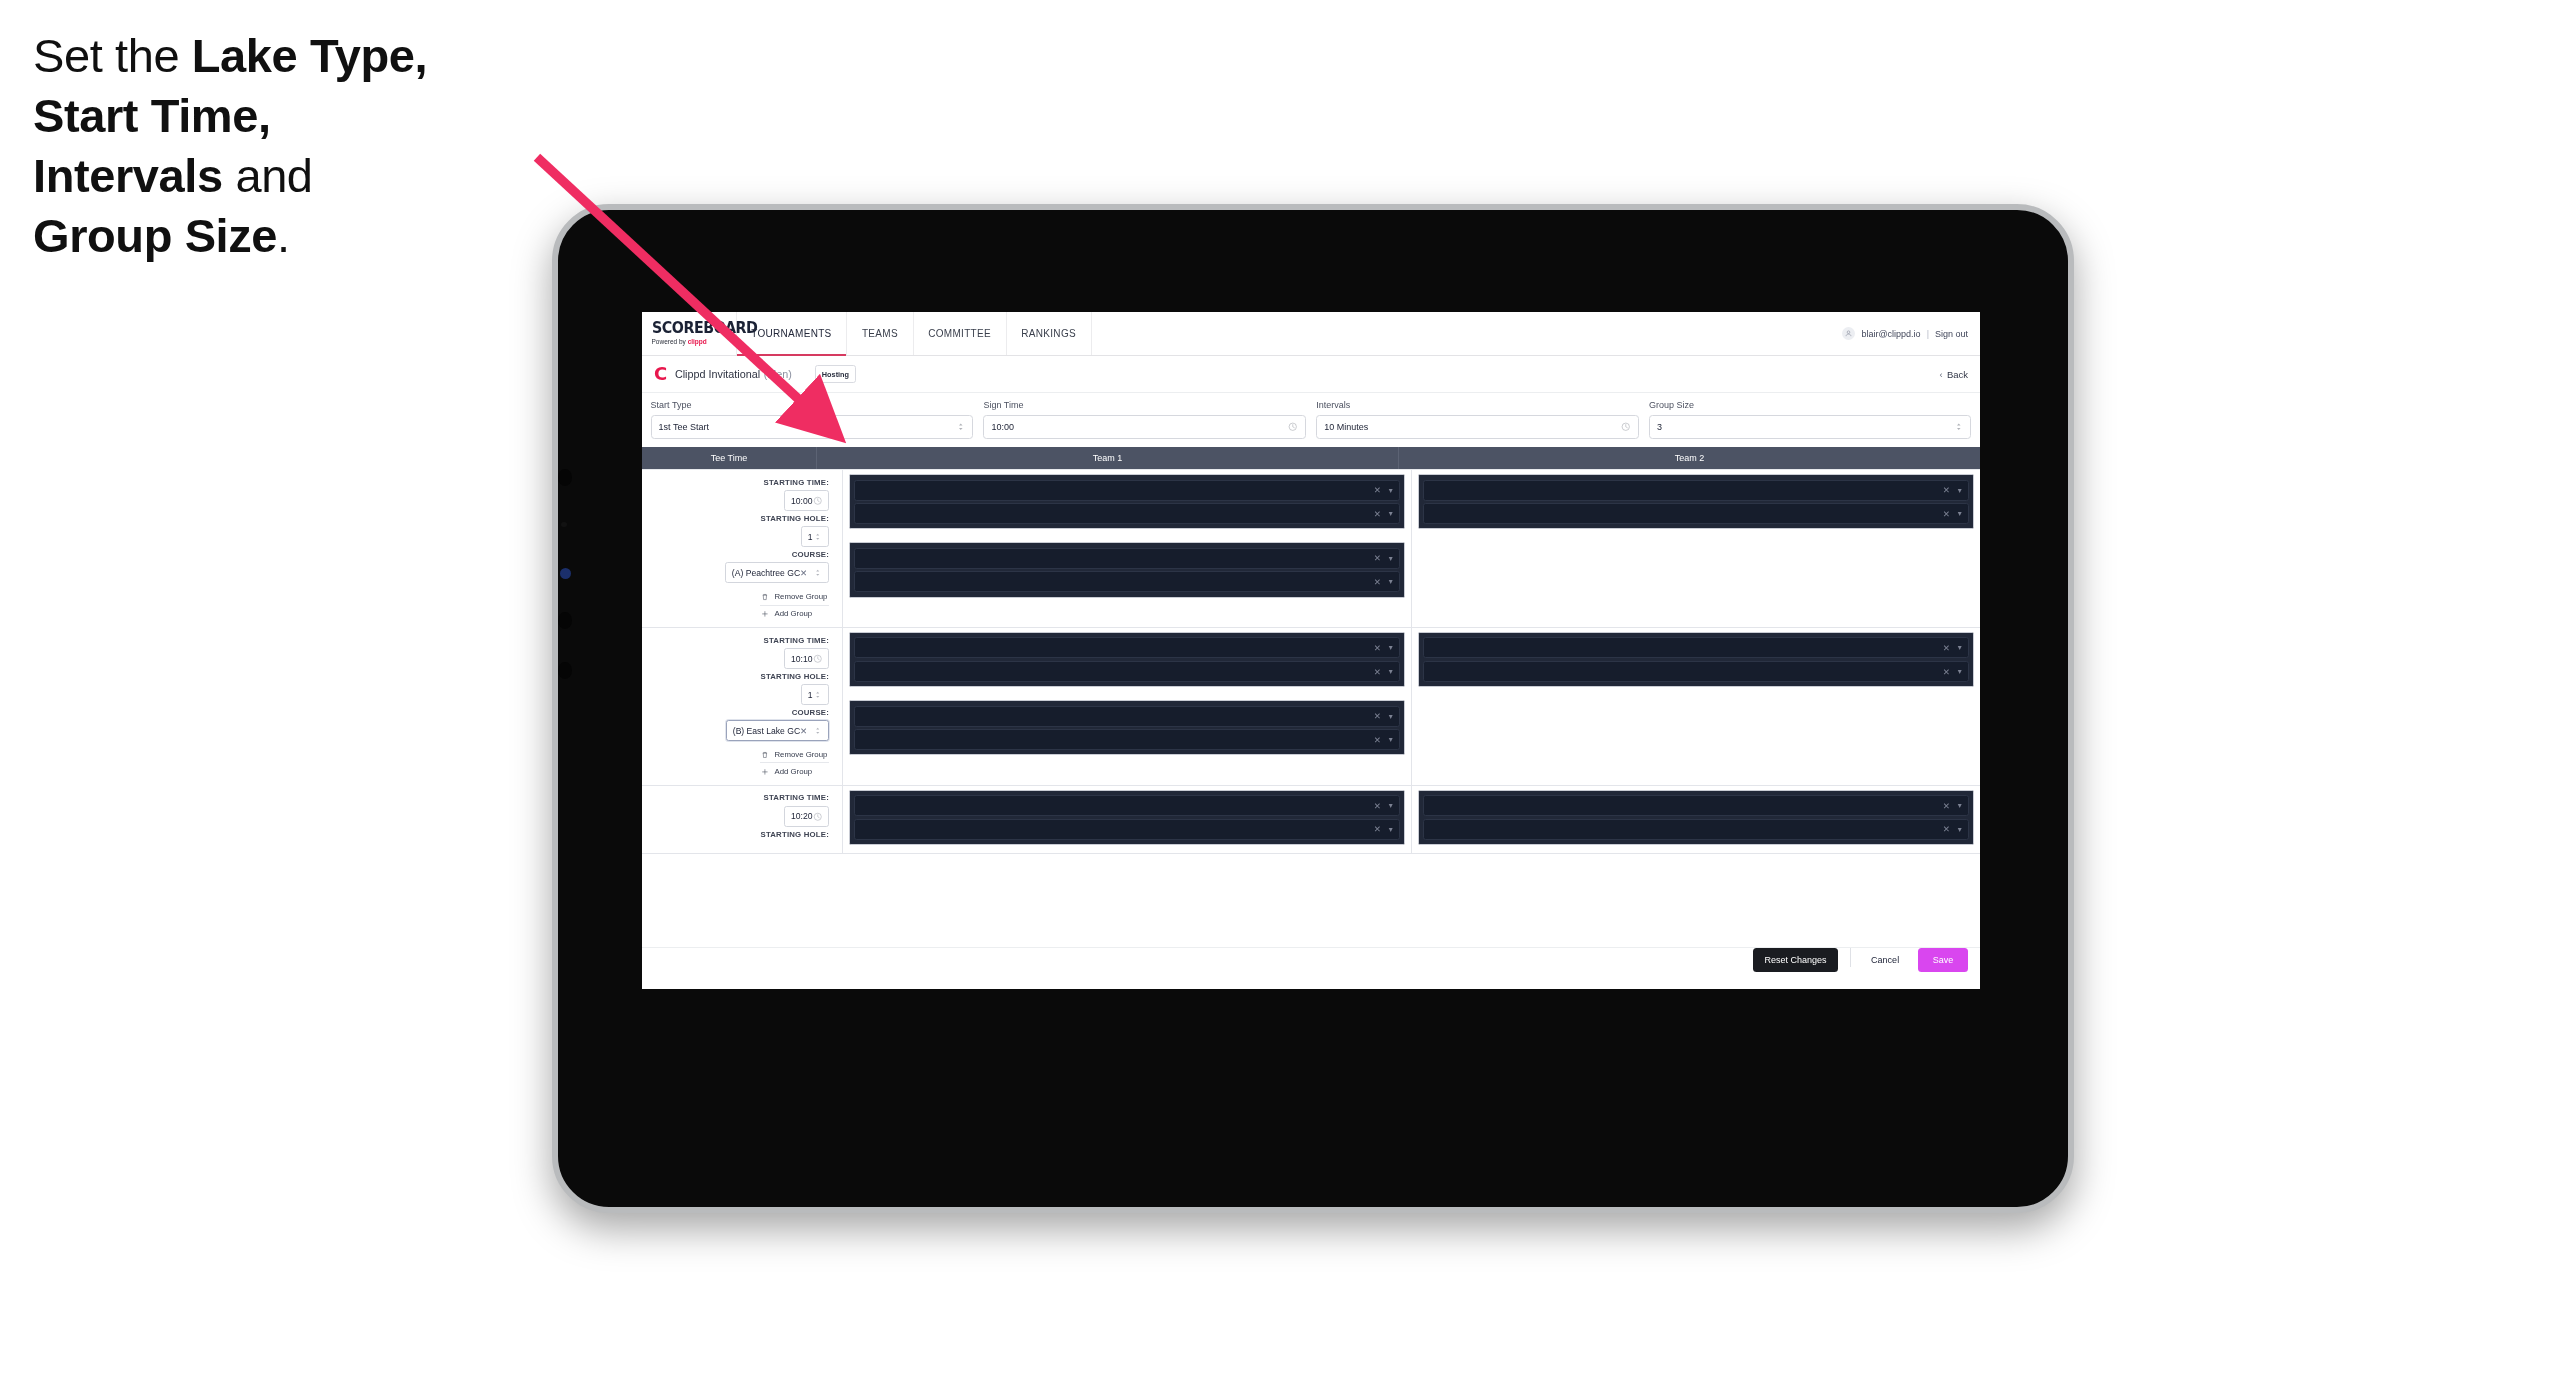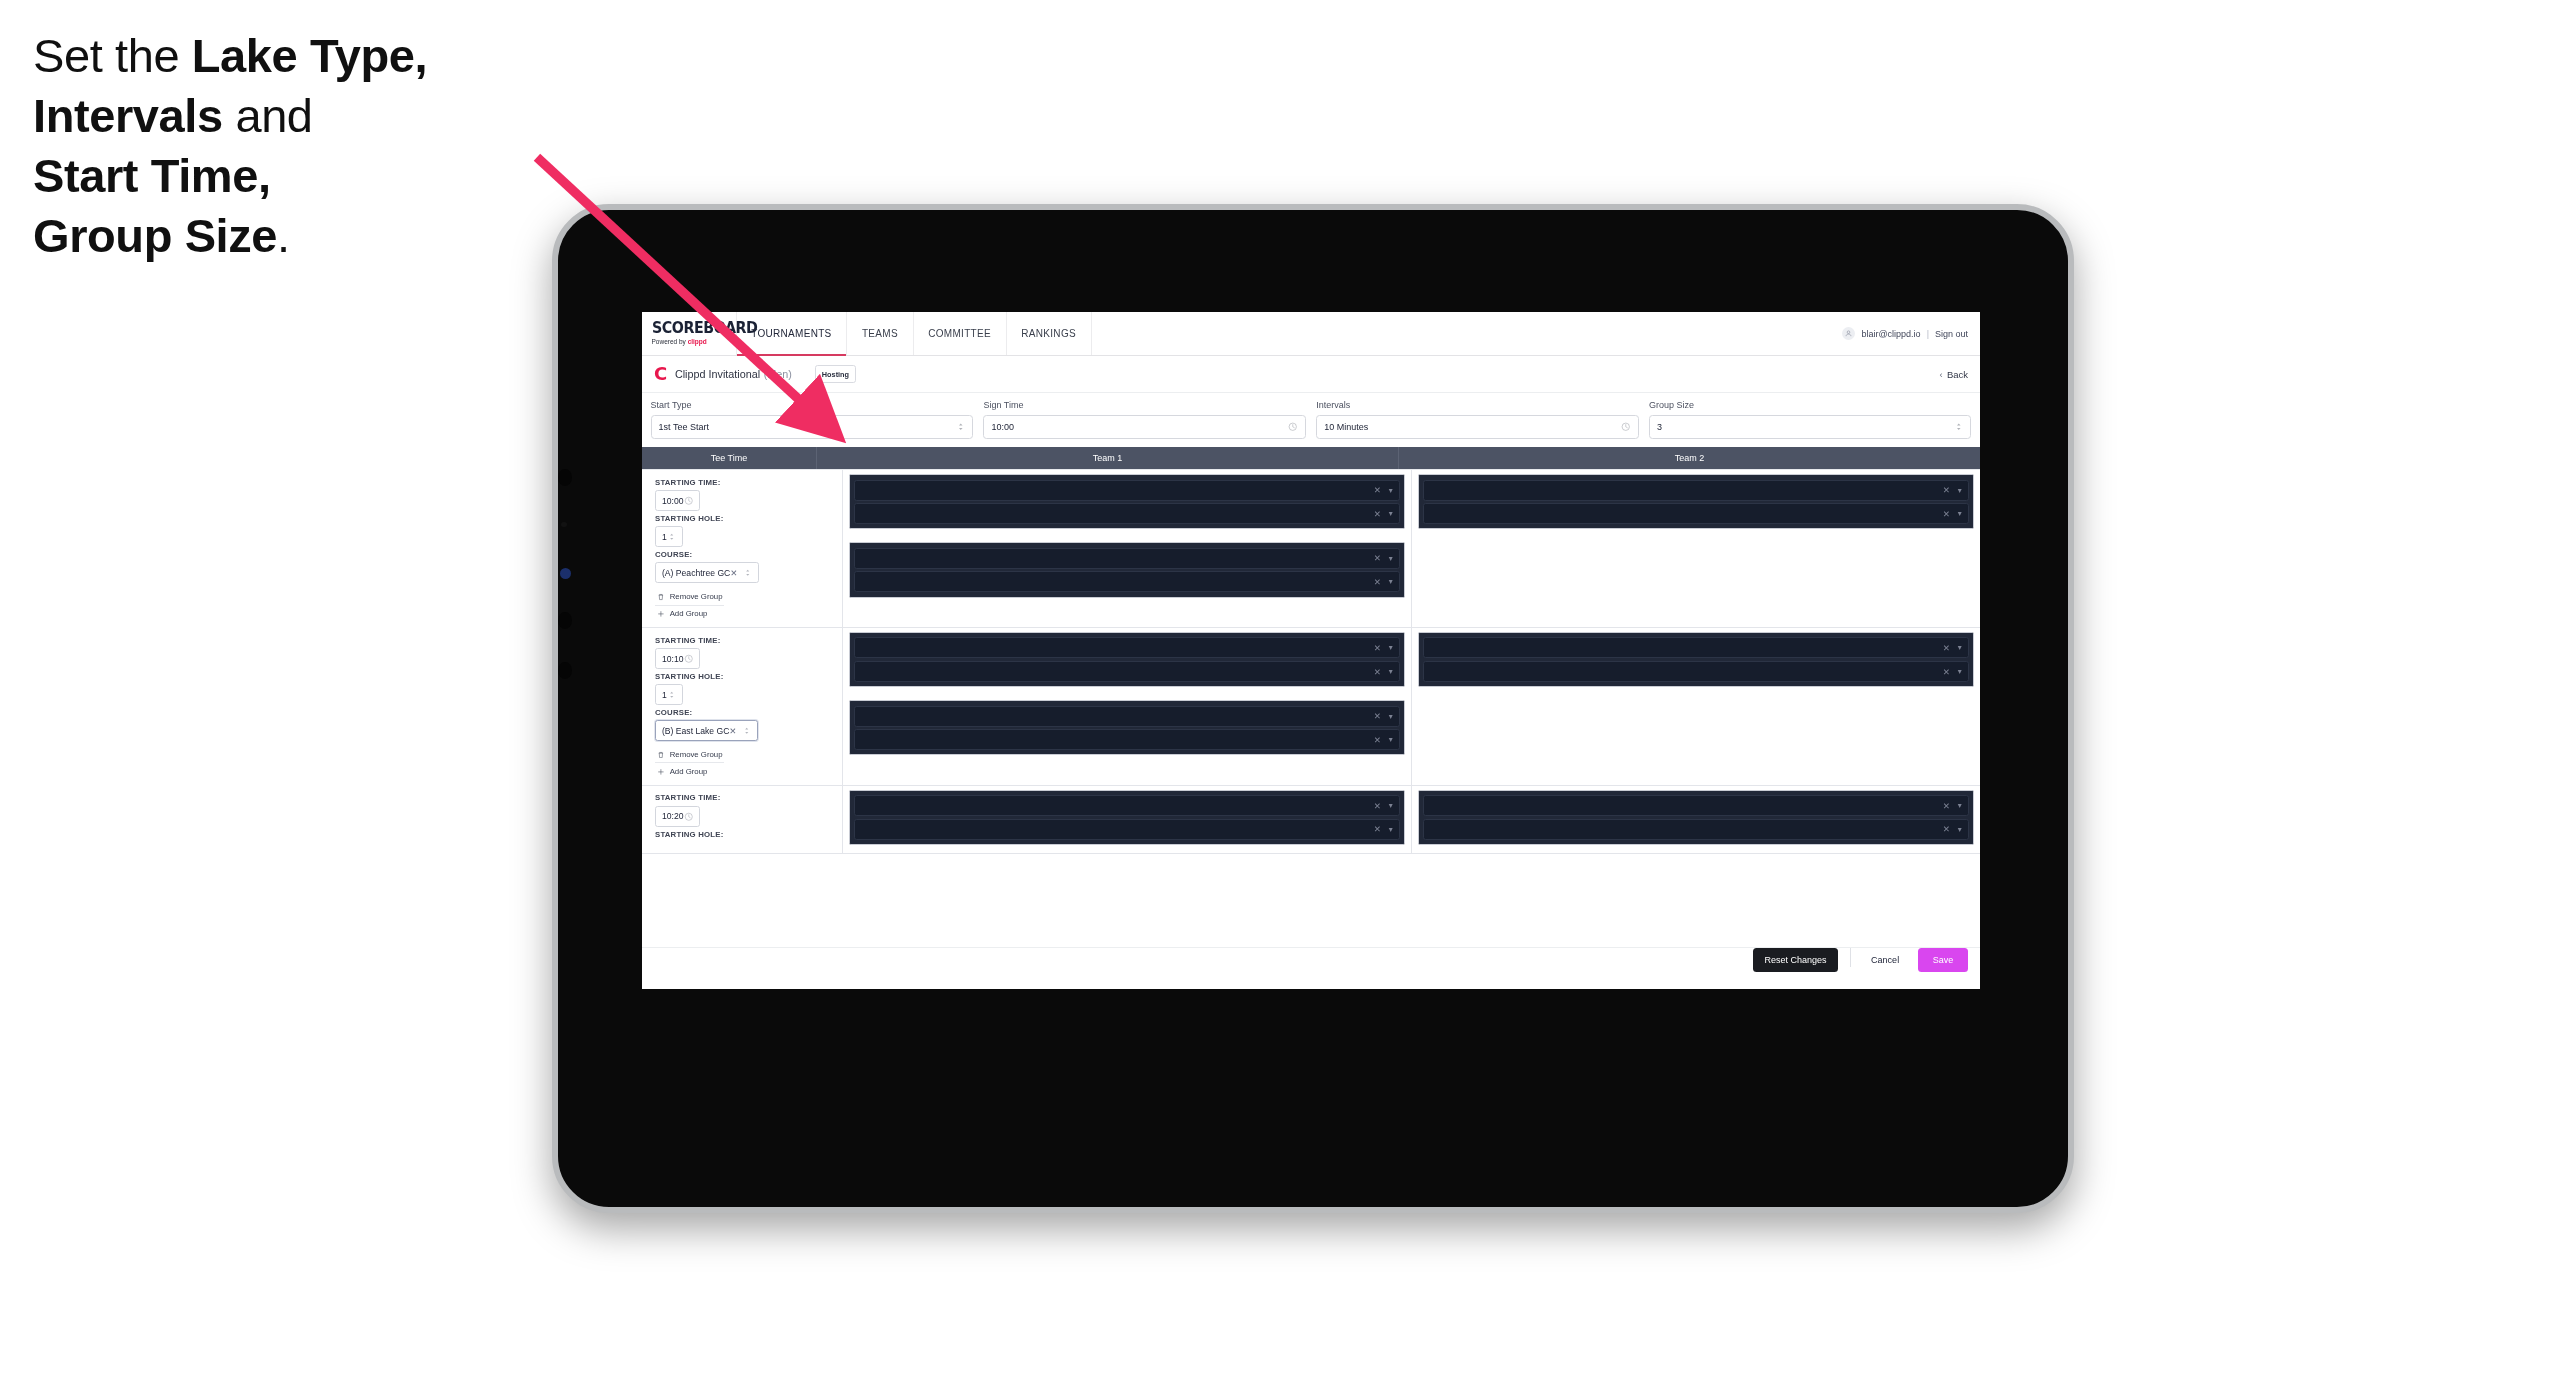--- a/index.html
+++ b/index.html
@@ -125,21 +125,21 @@
   .th.tee{width:174px;flex:0 0 174px;}
   .th.t1{flex:1;}
   .th.t2{flex:1;border-right:none;}
 
   
   .tbody{flex:1;overflow:hidden;background:#fff;border-top:0.9px solid #e6e8ec;}
   .trow{display:flex;border-bottom:0.9px solid #e3e5ea;align-items:stretch;}
   .cell-tee{
     width:174px;flex:0 0 174px;border-right:0.9px solid #e3e5ea;
     padding:5.2px 13px 5.2px 13px;display:flex;flex-direction:column;
-    align-items:flex-start;background:#fff;
+    align-items:flex-end;background:#fff;
   }
   .sub-label{
     font-size:7.8px;font-weight:bold;color:#3f4453;text-align:center;
     letter-spacing:0.2px;margin:2.6px 0 3.5px 0;
   }
   .mini-input{
     height:19px;border:0.9px solid #d3d6dd;border-radius:2.6px;background:#fff;
     display:flex;align-items:center;padding:0 6px;font-size:8.6px;color:#22273a;
   }
   .mini-input.focus{border-color:#9aa3bb;box-shadow:0 0 0 0.9px #dfe3ec;}
@@ -188,22 +188,22 @@
 
   
   .arrow{position:absolute;left:518px;top:138px;width:362px;height:328px;
          pointer-events:none;}
 </style>
 </head>
 <body>
 
 <div class="caption">
   <div><span class="lt">Set the </span><b>Lake Type,</b></div>
+  <div><b>Start Time,</b></div>
   <div><b>Intervals</b><span class="lt"> and</span></div>
-  <div><b>Start Time,</b></div>
   <div><b>Group Size</b><span class="lt">.</span></div>
 </div>
 
 <div class="tablet">
   <div class="bezel-btns">
     <div class="bz cam-dot1"></div>
     <div class="bz cam-small"></div>
     <div class="bz cam-blue"></div>
     <div class="bz cam-dot2"></div>
     <div class="bz cam-dot3"></div>

